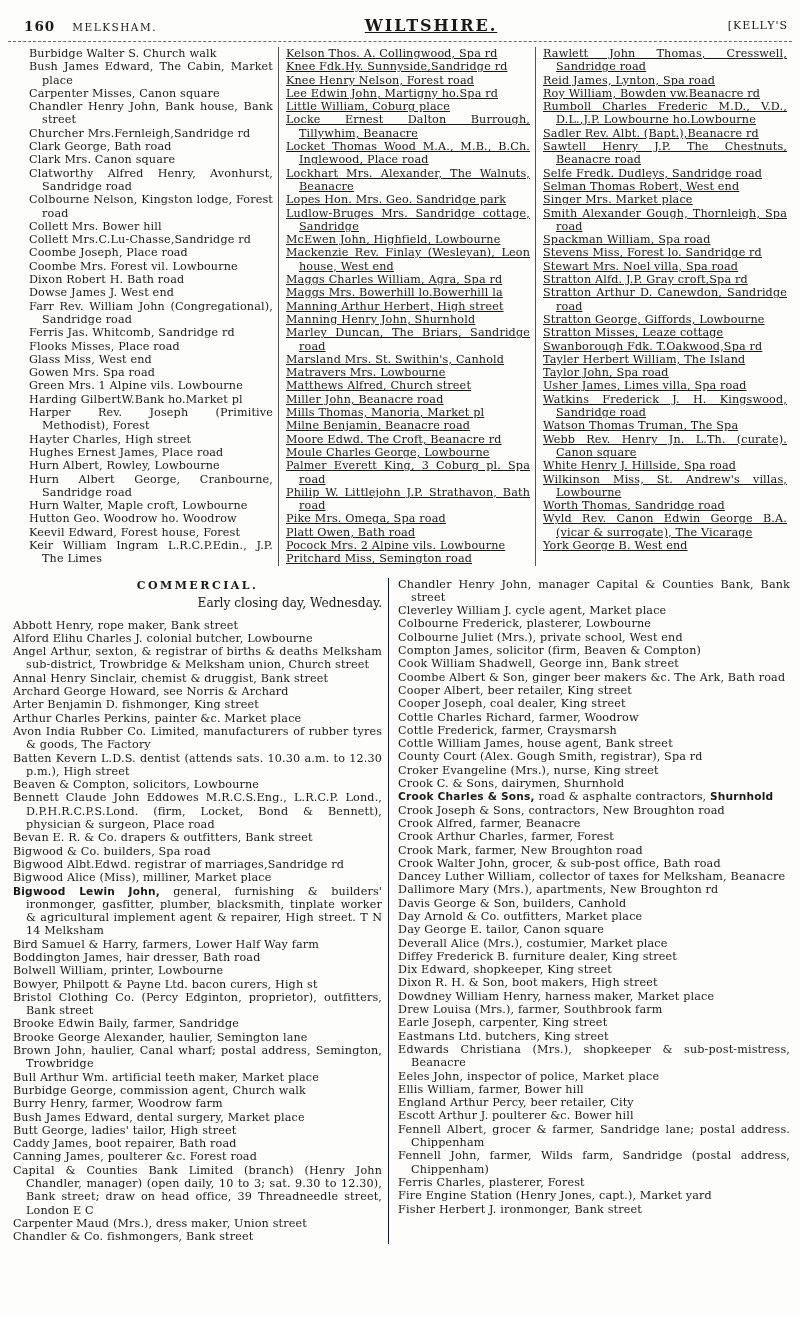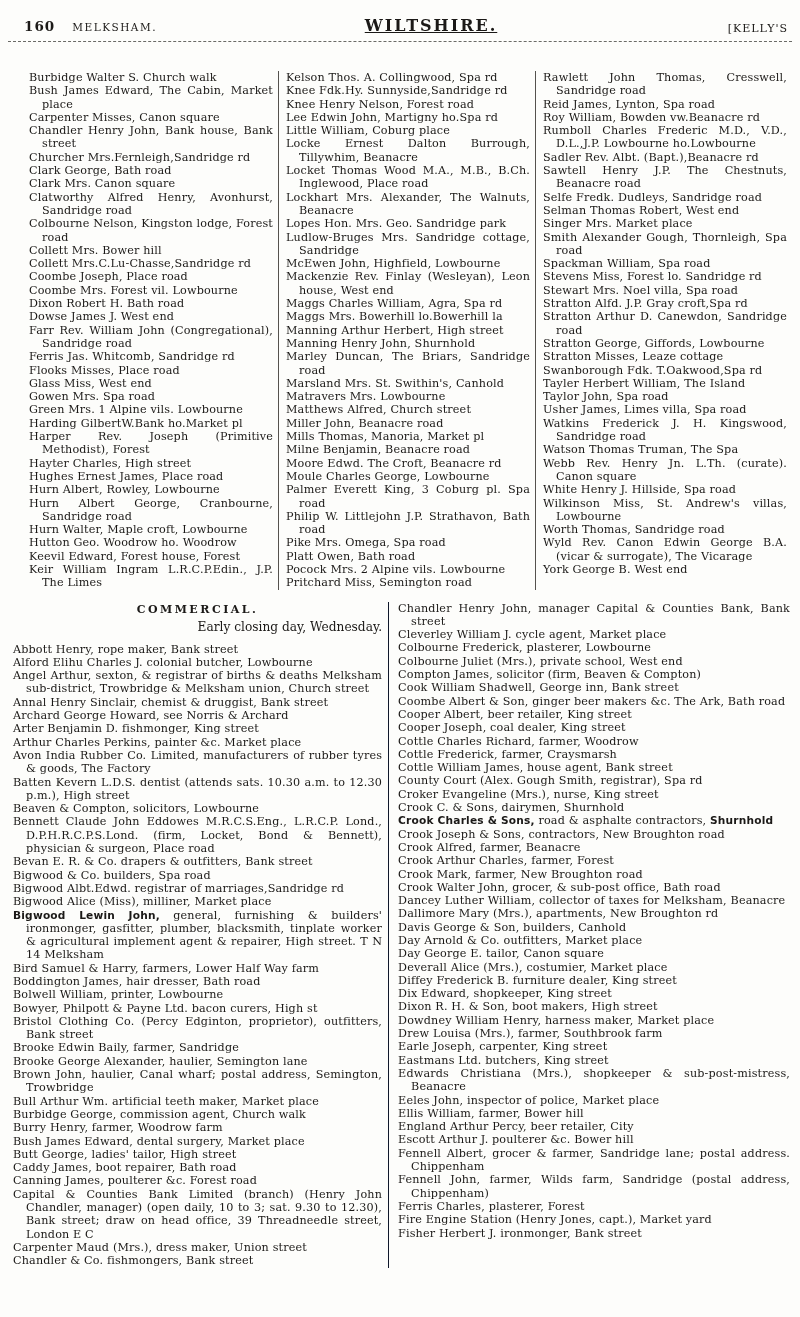--- a/index.html
+++ b/index.html
@@ -2,31 +2,31 @@
 <html><head>
 <meta charset="utf-8">
 <style>
   html,body{margin:0;padding:0;background:#ffffff;}
   .page{
     width:800px;height:1317px;overflow:hidden;position:relative;
     background:#fdfdfb;color:#1b1917;
     font-family:"DejaVu Serif","Liberation Serif",serif;
   }
   
-  .header{display:flex;align-items:flex-end;padding:16px 12px 3px 24px;}
+  .header{display:flex;align-items:center;padding:16px 12px 3px 24px;}
   .h-left{width:210px;white-space:nowrap;}
   .page-num{font-weight:bold;font-size:13.5px;letter-spacing:1px;}
   .place{font-size:10.5px;letter-spacing:1.5px;margin-left:12px;}
   .h-center{flex:1;text-align:center;font-weight:bold;font-size:16px;letter-spacing:2px;text-decoration:underline;}
   .h-right{width:160px;text-align:right;font-size:11px;letter-spacing:1px;}
   .rule{border-top:1px dashed #6a6a66;margin:3px 8px 0 8px;}
   
-  .residents{display:flex;padding:5px 8px 6px 22px;margin-top:24px;}
+  .residents{display:flex;padding:5px 8px 6px 22px;}
   .res-col{width:33.33%;padding:0 5px 0 7px;}
-  .res-col + .res-col{border-left:1px solid #55524e;}
+  .res-col + .res-col{border-left:1px solid #55524e;text-decoration:underline;}
   .entry{
     font-size:11.2px;line-height:13.3px;text-align:justify;
     padding-left:13px;text-indent:-13px;
     letter-spacing:0.15px;
   }
   
   .commercial{display:flex;padding:6px 8px 0 6px;}
   .c-col-left{width:48.5%;padding:0 6px 0 7px;}
   .c-col-right{width:51.5%;border-left:1px solid #0f172a;padding:0 2px 0 9px;}
   .c-head{text-align:center;font-size:11px;letter-spacing:2.5px;font-weight:bold;margin:1px 0 4px 0;}

